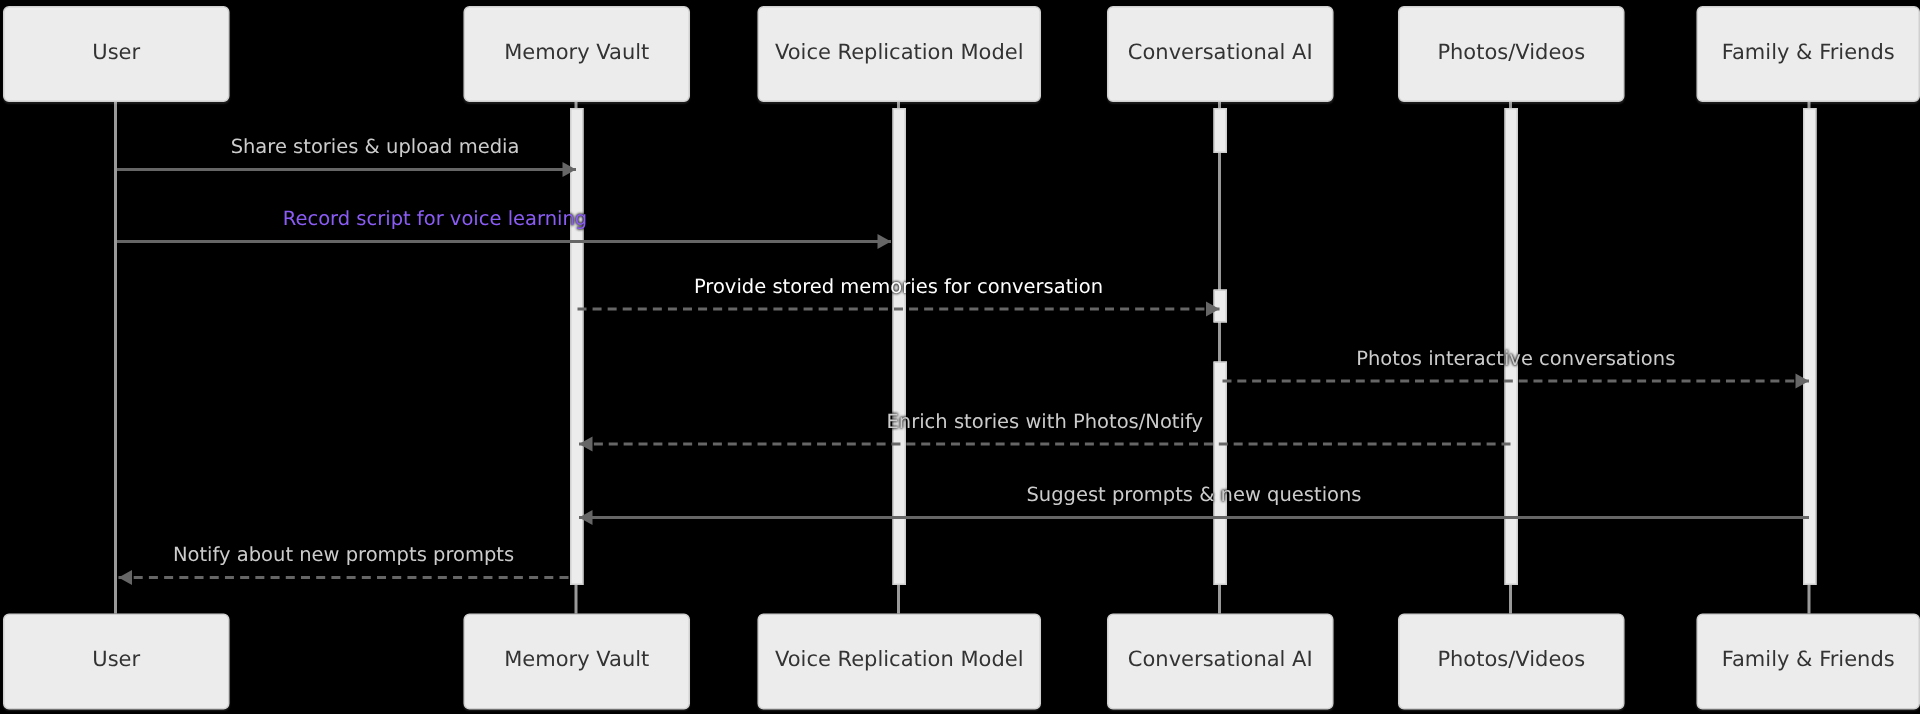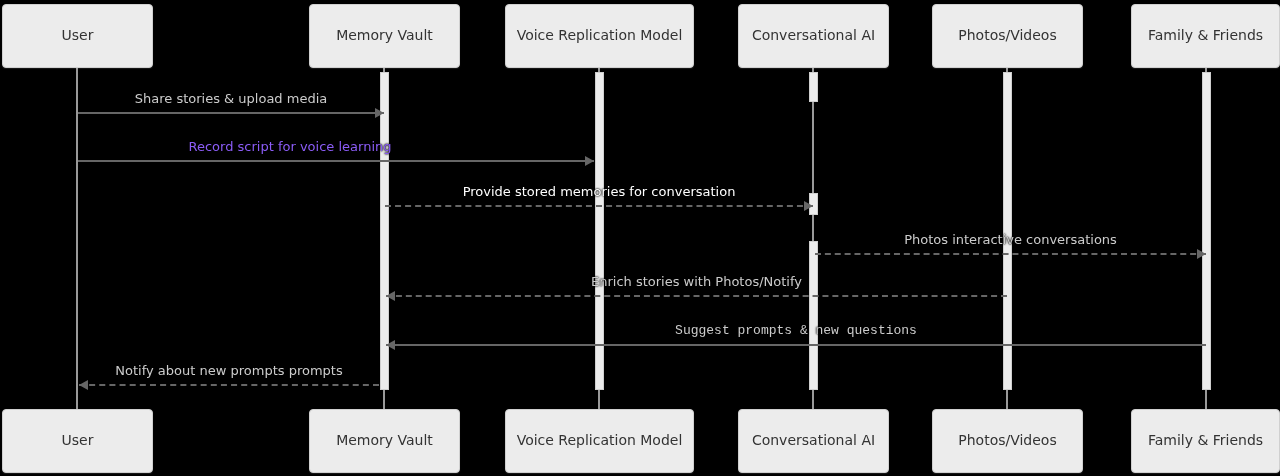--- a/index.html
+++ b/index.html
@@ -91,36 +91,36 @@
       <div class="activation" style="left: 595px; top: 72px; height: 318px;"></div>
       <div class="activation" style="left: 809px; top: 72px; height: 30px;"></div>
       <div class="activation" style="left: 809px; top: 193px; height: 22px;"></div>
       <div class="activation" style="left: 809px; top: 241px; height: 149px;"></div>
       <div class="activation" style="left: 1003px; top: 72px; height: 318px;"></div>
       <div class="activation" style="left: 1202px; top: 72px; height: 318px;"></div>
     </div>
   <div id="messages">
       <div class="msg-line solid" style="left: 78px; top: 112px; width: 306px; border-top-color: rgb(102, 102, 102);"></div>
       <div class="arrow-head right" style="top: 108px; left: 375px; border-left-color: rgb(102, 102, 102);"></div>
-      <div class="msg-label" style="left: 78px; width: 306px; top: 91px; color: rgb(204, 204, 204);">Share stories &amp; upload media</div>
+      <div class="msg-label" style="left: 78px; width: 306px; top: 91px; color: rgb(204, 204, 204); padding-left: 19px;">Share stories &amp; upload media</div>
       <div class="msg-line solid" style="left: 78px; top: 160px; width: 516px; border-top-color: rgb(102, 102, 102);"></div>
       <div class="arrow-head right" style="top: 156px; left: 585px; border-left-color: rgb(102, 102, 102);"></div>
       <div class="msg-label" style="left: 78px; width: 424px; top: 139px; color: #8b5cf6;">Record script for voice learning</div>
       <div class="msg-line dotted" style="left: 385px; top: 205px; width: 428px; border-top-color: rgb(102, 102, 102);"></div>
       <div class="arrow-head right" style="top: 201px; left: 804px; border-left-color: rgb(102, 102, 102);"></div>
       <div class="msg-label" style="left: 385px; width: 428px; top: 184px; color: #ffffff;">Provide stored memories for conversation</div>
       <div class="msg-line dotted" style="left: 815px; top: 253px; width: 391px; border-top-color: rgb(102, 102, 102);"></div>
       <div class="arrow-head right" style="top: 249px; left: 1197px; border-left-color: rgb(102, 102, 102);"></div>
       <div class="msg-label" style="left: 815px; width: 391px; top: 232px; color: rgb(204, 204, 204);">Photos interactive conversations</div>
       <div class="msg-line dotted" style="left: 386px; top: 295px; width: 621px; border-top-color: rgb(102, 102, 102);"></div>
       <div class="arrow-head left" style="top: 291px; left: 386px; border-right-color: rgb(102, 102, 102);"></div>
       <div class="msg-label" style="left: 386px; width: 621px; top: 274px; color: rgb(204, 204, 204);">Enrich stories with Photos/Notify</div>
       <div class="msg-line solid" style="left: 386px; top: 344px; width: 820px; border-top-color: rgb(102, 102, 102);"></div>
       <div class="arrow-head left" style="top: 340px; left: 386px; border-right-color: rgb(102, 102, 102);"></div>
-      <div class="msg-label" style="left: 386px; width: 820px; top: 323px; color: rgb(204, 204, 204); font-family: Liberation Mono, monospace;">Suggest prompts &amp; new questions</div>
+      <div class="msg-label" style="left: 386px; width: 820px; top: 323px; color: rgb(204, 204, 204);">Suggest prompts &amp; new questions</div>
       <div class="msg-line dotted" style="left: 79px; top: 384px; width: 300px; border-top-color: rgb(102, 102, 102);"></div>
       <div class="arrow-head left" style="top: 380px; left: 79px; border-right-color: rgb(102, 102, 102);"></div>
       <div class="msg-label" style="left: 79px; width: 300px; top: 363px; color: rgb(204, 204, 204);">Notify about new prompts prompts</div>
     </div>
   <div id="top-actors">
       <div class="actor-box" style="left: 2px; top: 4px; width: 151px; height: 64px; background: rgb(236, 236, 236);">
         <span style="color: rgb(51, 51, 51);">User</span>
       </div>
       <div class="actor-box" style="left: 309px; top: 4px; width: 151px; height: 64px; background: rgb(236, 236, 236);">
         <span style="color: rgb(51, 51, 51);">Memory Vault</span>

